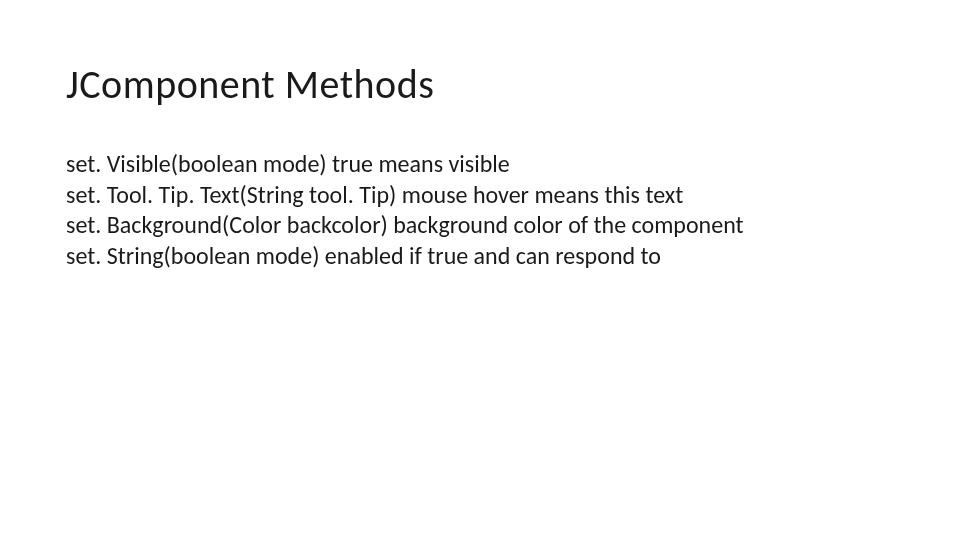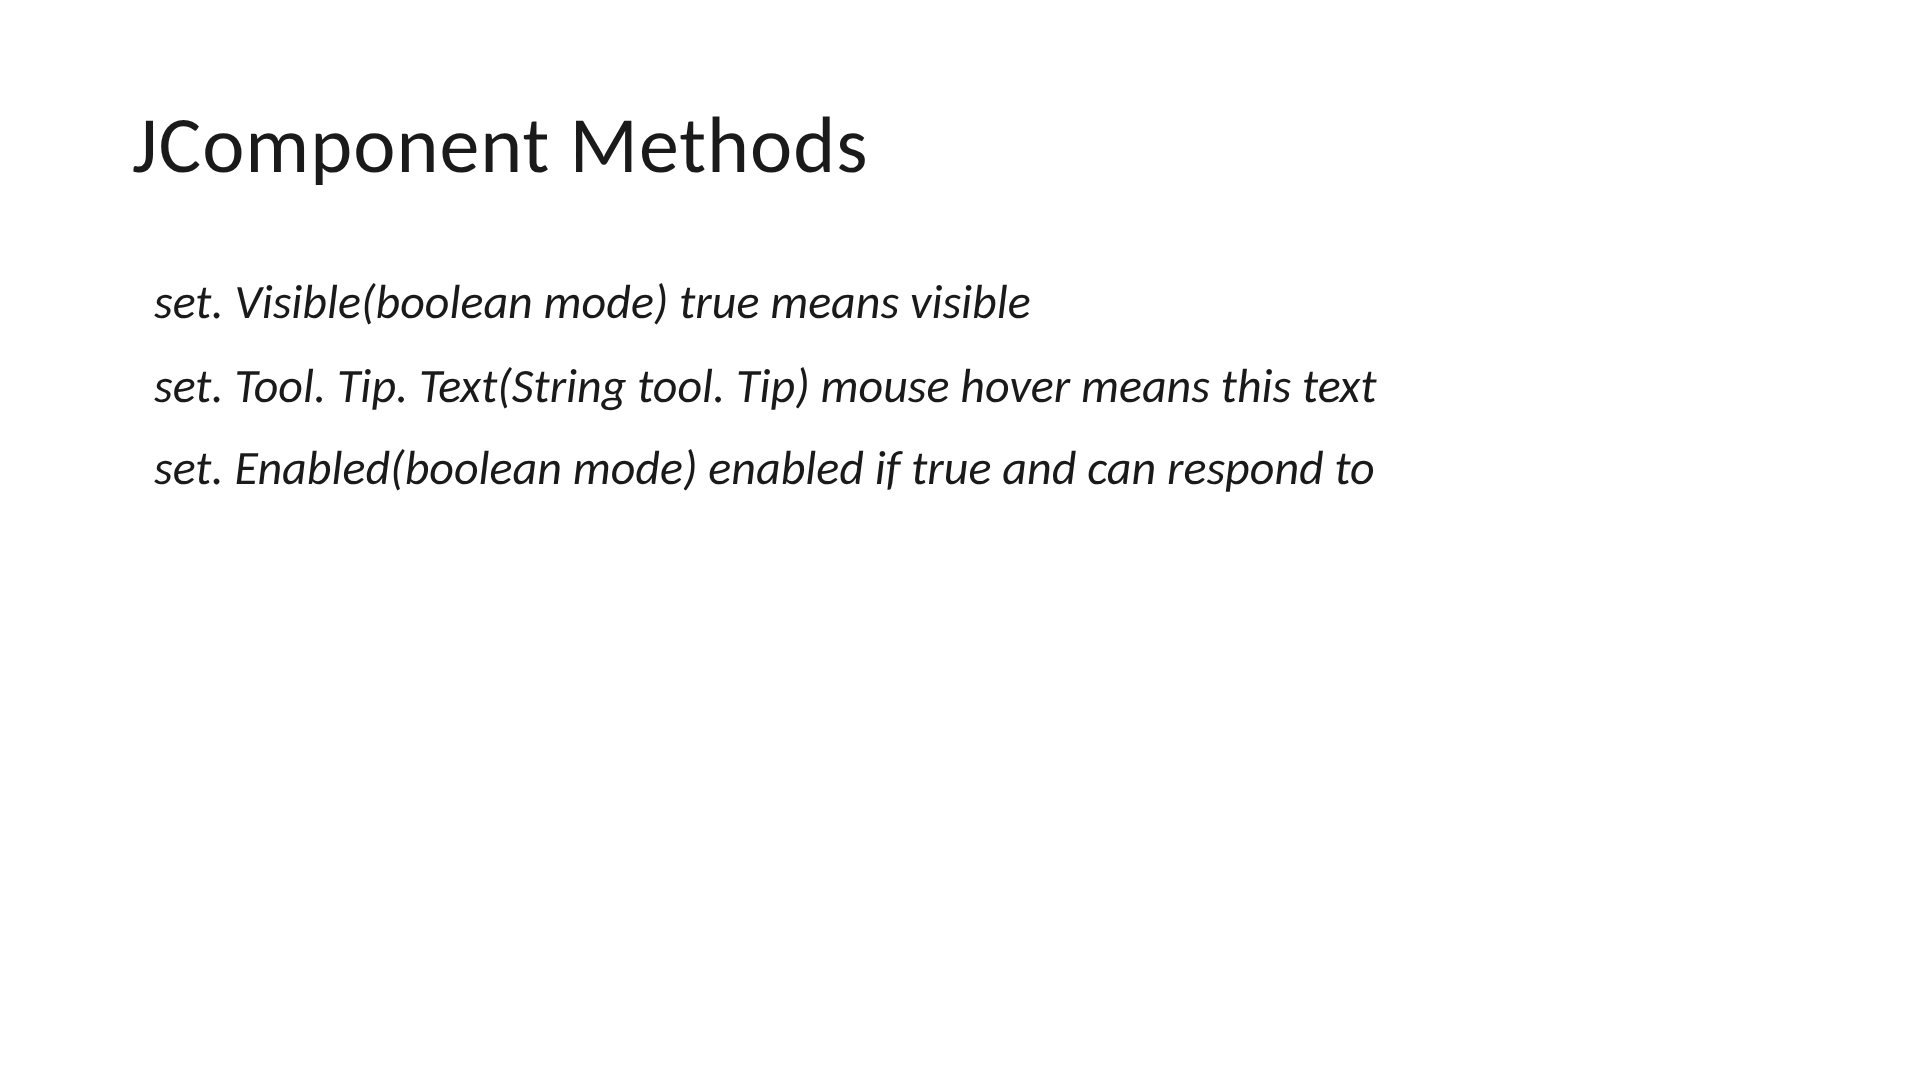--- a/index.html
+++ b/index.html
@@ -15,37 +15,37 @@
     position: relative;
     width: 960px;
     height: 540px;
     box-sizing: border-box;
     padding: 48px 66px 0 66px;
   }
   .title {
     font-size: 40px;
     font-weight: 400;
     letter-spacing: 0.5px;
-    margin: 0 0 40px 0;
+    margin: 12px 0 40px 0;
     color: #1a1a1a;
     font-family: "Calibri Light", "Calibri", "Segoe UI", Arial, sans-serif;
   }
   .body {
     font-size: 24px;
     line-height: 1.28;
     color: #1a1a1a;
   }
   .body p {
-    margin: 11px;
-    font-style: italic;
+    margin: 0;
   }
 </style>
 </head>
 <body>
 
 <div class="slide">
   <h1 class="title">JComponent Methods</h1>
   <div class="body">
     <p>set. Visible(boolean mode) true means visible</p>
     <p>set. Tool. Tip. Text(String tool. Tip) mouse hover means this text</p>
-    <p>set. Enabled(boolean mode) enabled if true and can respond to</p>
+    <p>set. Background(Color backcolor) background color of the component</p>
+    <p>set. String(boolean mode) enabled if true and can respond to</p>
   </div>
 </div>
 
 </body></html>

